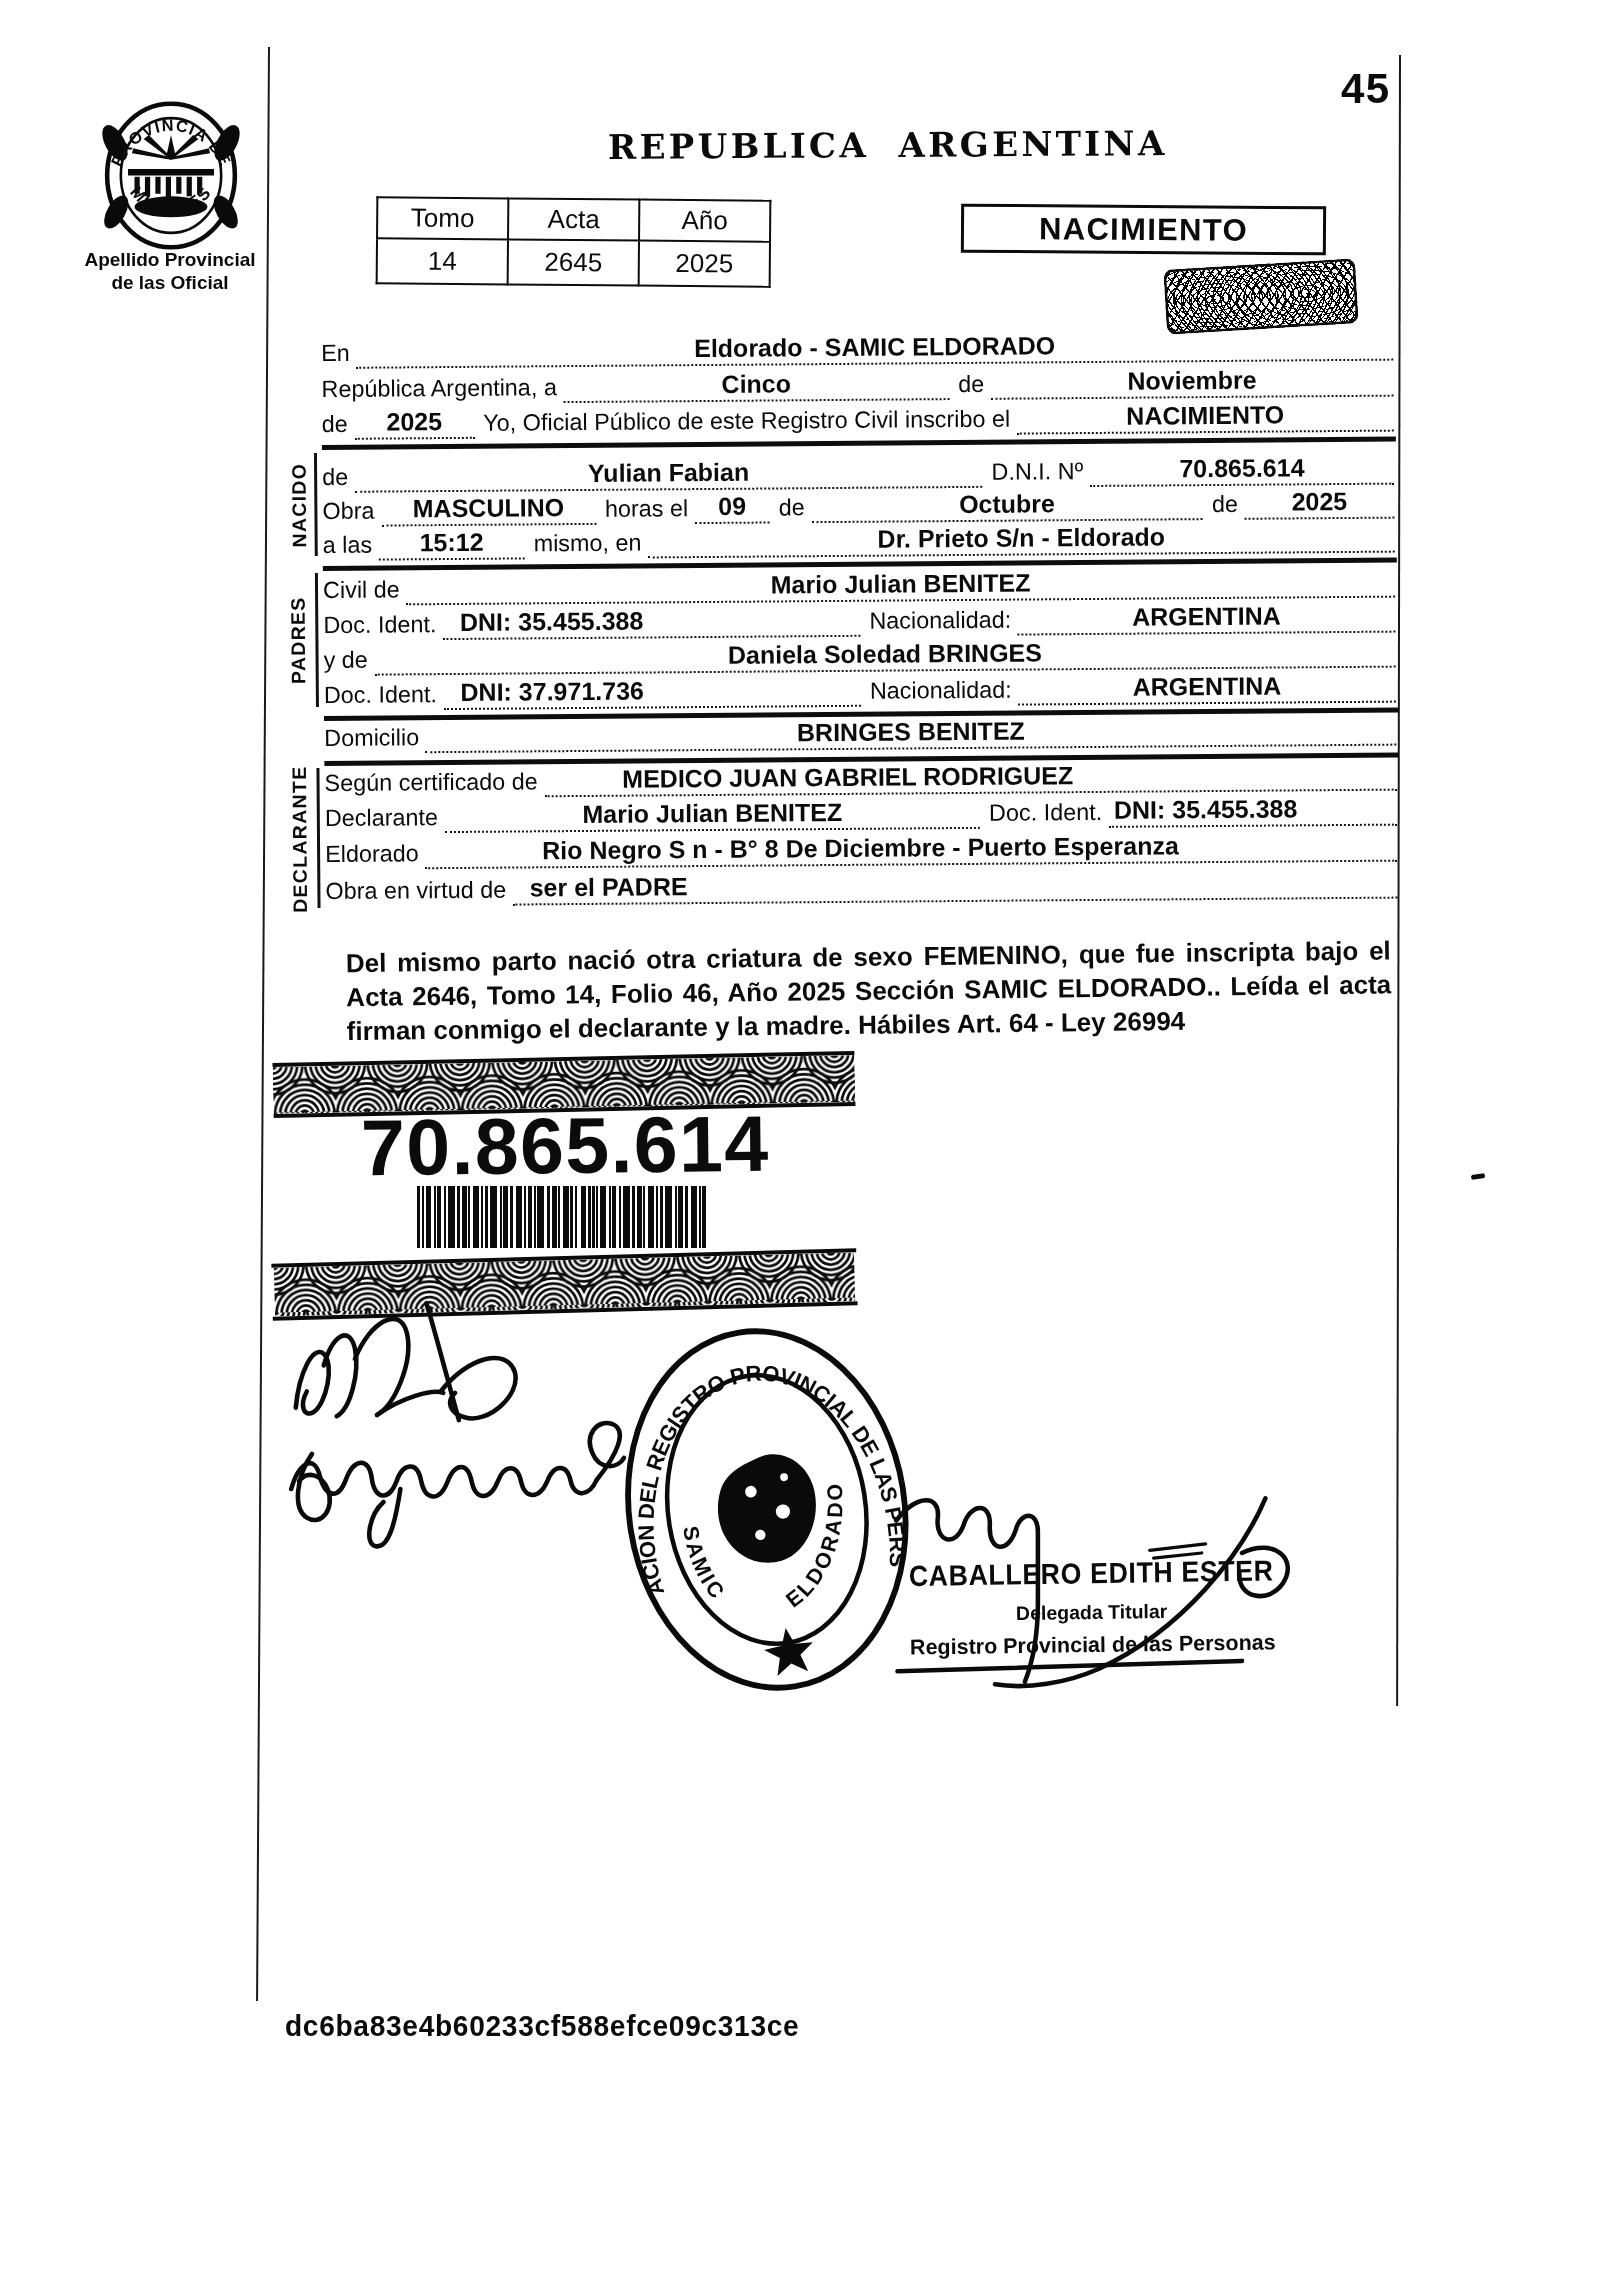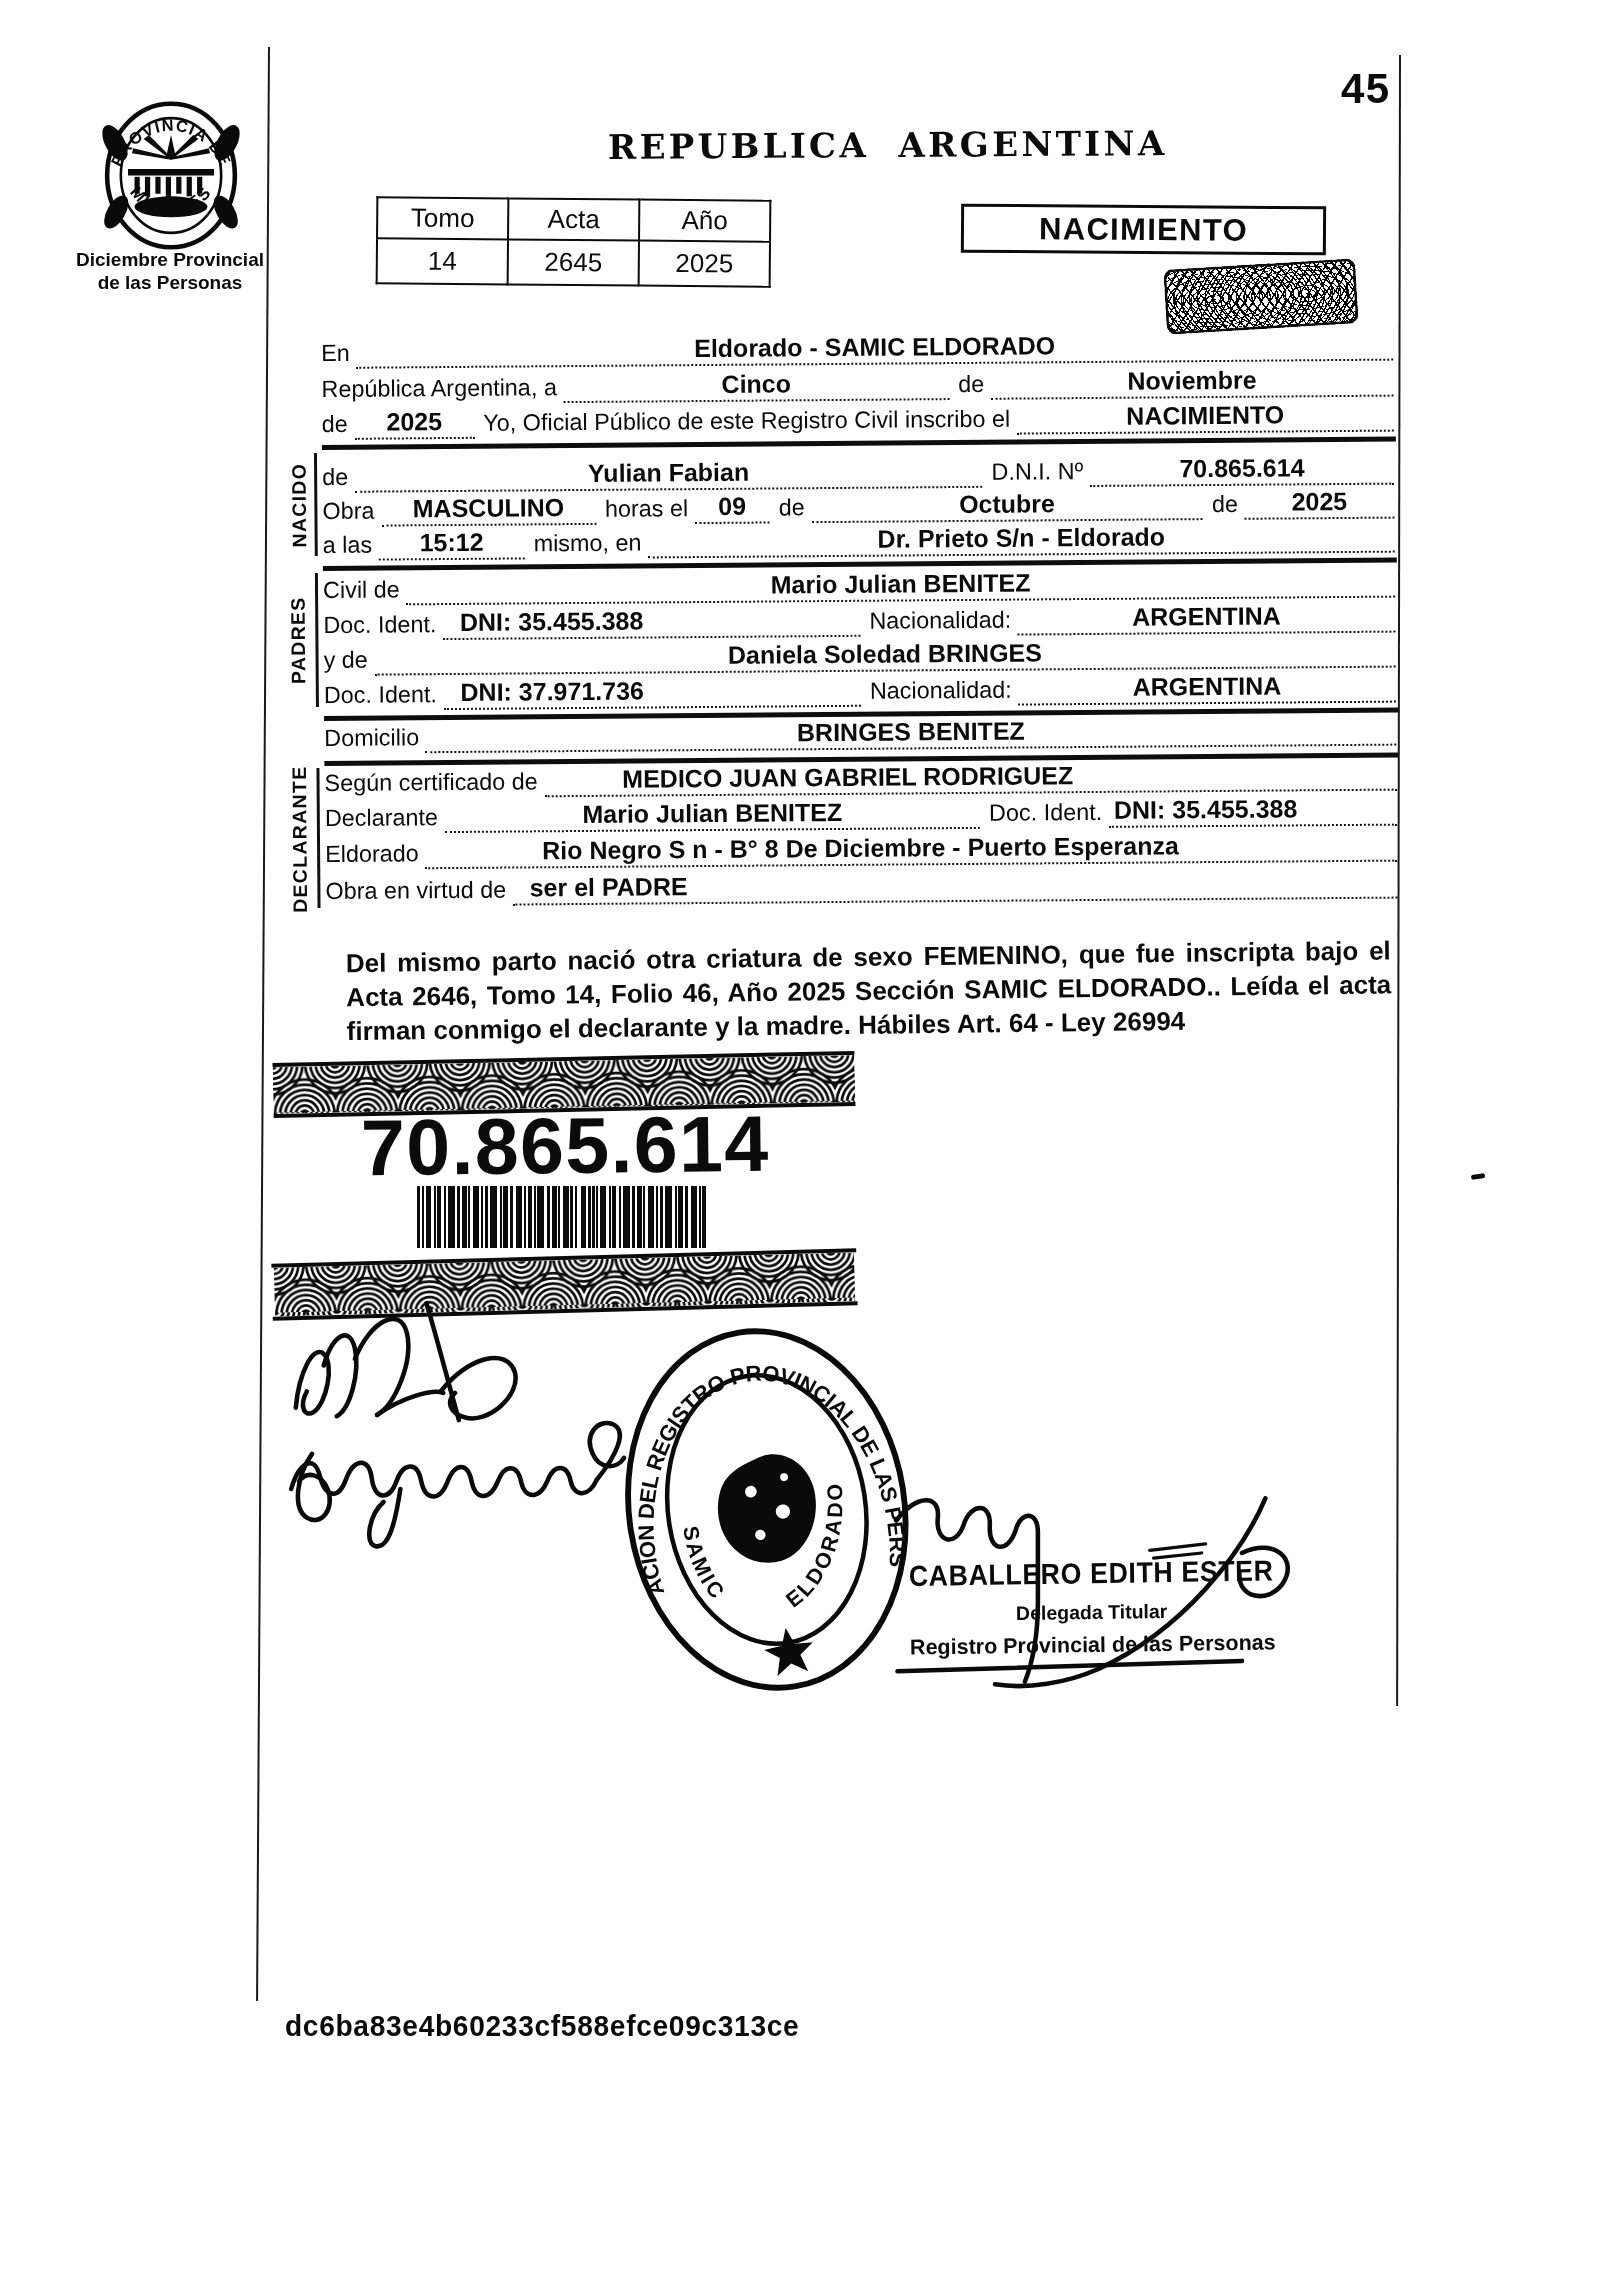--- a/index.html
+++ b/index.html
@@ -137,22 +137,22 @@
         <rect x="72" y="124" width="8" height="30"></rect>
       <rect x="88" y="124" width="8" height="26"></rect>
         <rect x="104" y="124" width="8" height="32"></rect>
       <rect x="120" y="124" width="8" height="26"></rect>
         <rect x="136" y="124" width="8" height="30"></rect>
       <rect x="152" y="124" width="8" height="26"></rect>
       <ellipse cx="112" cy="170" rx="56" ry="16"></ellipse>
     </g>
   </svg>
   <div id="logo-caption" class="abs" style="left:66px;top:248px;">
-    <div>Diciembre Provincial</div>
-    <div>de las Personas</div>
+    <div>Apellido Provincial</div>
+    <div>de las Oficial</div>
   </div>
 
   <div id="doc-title" class="abs" style="left:608px;top:125px;">REPUBLICA ARGENTINA</div>
 
   <table id="acta-table" class="abs" style="left:376px;top:198px;">
     <tbody>
         <tr>
       <td>Tomo</td>
       <td>Acta</td>
       <td>Año</td>

